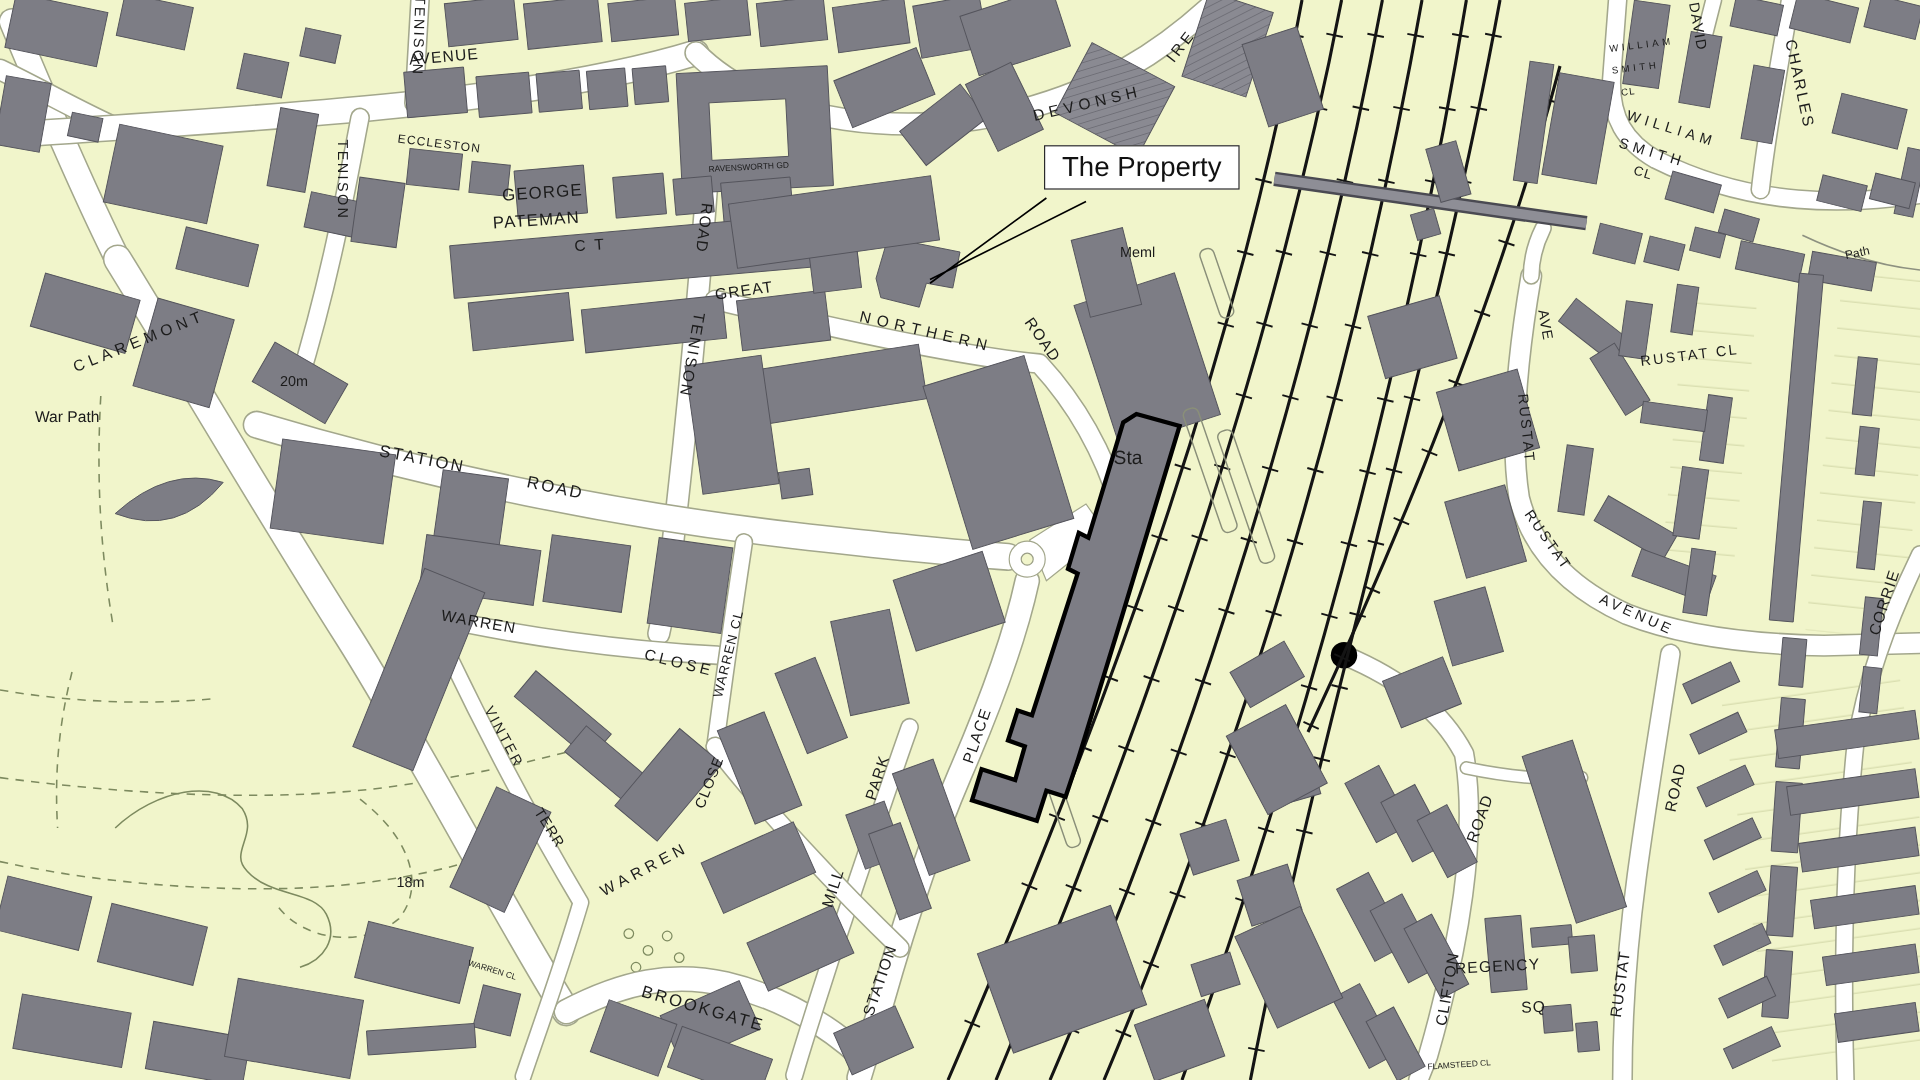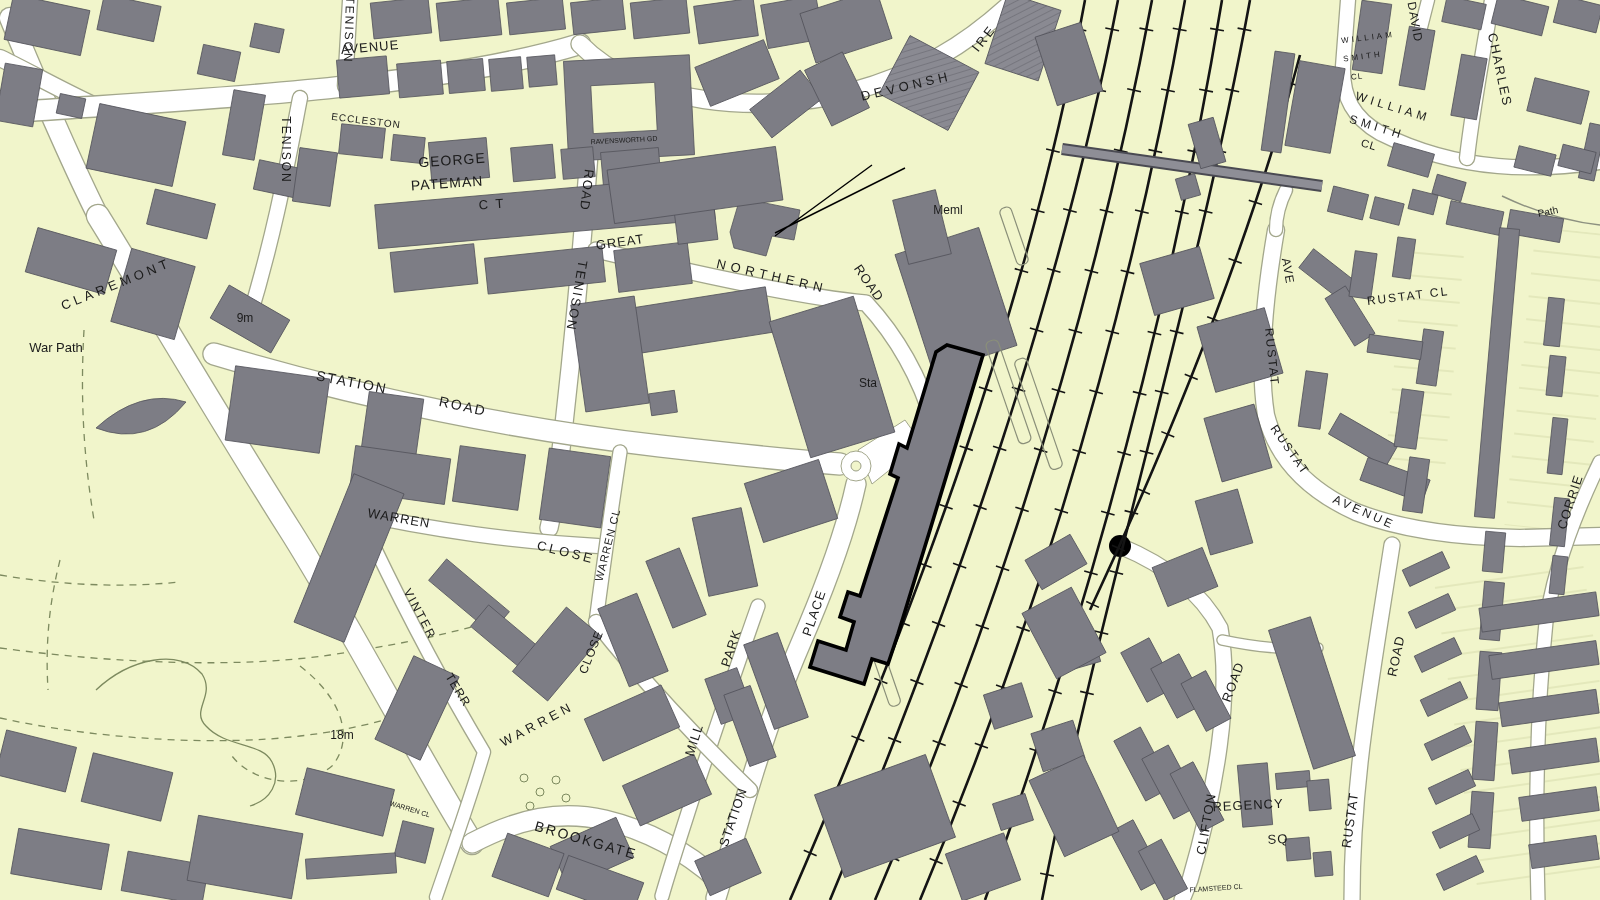--- a/index.html
+++ b/index.html
@@ -468,39 +468,39 @@
       <div class="maplabel" style="left: 492px; top: 204px; font-size: 13px; letter-spacing: 2px; --r: -4deg;">C T</div>
       <div class="maplabel" style="left: 624px; top: 140px; font-size: 7px; letter-spacing: 0px; --r: -3deg;">RAVENSWORTH GD</div>
       <div class="maplabel" style="left: 587px; top: 190px; font-size: 13px; letter-spacing: 1px; --r: 97deg;">ROAD</div>
       <div class="maplabel" style="left: 577px; top: 296px; font-size: 13px; letter-spacing: 2px; --r: 100deg;">TENISON</div>
       <div class="maplabel" style="left: 620px; top: 242px; font-size: 13px; letter-spacing: 1px; --r: -8deg;">GREAT</div>
       <div class="maplabel" style="left: 772px; top: 276px; font-size: 13px; letter-spacing: 5px; --r: 13deg;">NORTHERN</div>
       <div class="maplabel" style="left: 869px; top: 283px; font-size: 13px; letter-spacing: 1px; --r: 55deg;">ROAD</div>
       <div class="maplabel" style="left: 906px; top: 86px; font-size: 13px; letter-spacing: 4px; --r: -13deg;">DEVONSH</div>
       <div class="maplabel" style="left: 984px; top: 38px; font-size: 13px; letter-spacing: 3px; --r: -52deg;">IRE</div>
       <div class="maplabel" style="left: 948px; top: 210px; font-size: 12px; letter-spacing: 0px; --r: 0deg;">Meml</div>
-      <div class="maplabel" style="left: 868px; top: 383px; font-size: 12px; letter-spacing: 0px; --r: 0deg;">Sta</div>
+      <div class="maplabel" style="left: 940px; top: 383px; font-size: 16px; letter-spacing: 0px; --r: 0deg;">Sta</div>
       <div class="maplabel" style="left: 1368px; top: 38px; font-size: 8px; letter-spacing: 3px; --r: -7deg;">WILLIAM</div>
       <div class="maplabel" style="left: 1363px; top: 57px; font-size: 8px; letter-spacing: 3px; --r: -7deg;">SMITH</div>
       <div class="maplabel" style="left: 1357px; top: 77px; font-size: 8px; letter-spacing: 1px; --r: -7deg;">CL</div>
       <div class="maplabel" style="left: 1415px; top: 22px; font-size: 12px; letter-spacing: 1px; --r: 80deg;">DAVID</div>
       <div class="maplabel" style="left: 1393px; top: 107px; font-size: 12px; letter-spacing: 4px; --r: 17deg;">WILLIAM</div>
       <div class="maplabel" style="left: 1377px; top: 127px; font-size: 12px; letter-spacing: 4px; --r: 17deg;">SMITH</div>
       <div class="maplabel" style="left: 1369px; top: 145px; font-size: 11px; letter-spacing: 1px; --r: 17deg;">CL</div>
       <div class="maplabel" style="left: 1500px; top: 70px; font-size: 13px; letter-spacing: 2px; --r: 78deg;">CHARLES</div>
       <div class="maplabel" style="left: 1548px; top: 212px; font-size: 10px; letter-spacing: 0px; --r: -12deg;">Path</div>
       <div class="maplabel" style="left: 1408px; top: 296px; font-size: 12px; letter-spacing: 2px; --r: -7deg;">RUSTAT CL</div>
       <div class="maplabel" style="left: 1288px; top: 271px; font-size: 12px; letter-spacing: 1px; --r: 80deg;">AVE</div>
       <div class="maplabel" style="left: 1272px; top: 357px; font-size: 12px; letter-spacing: 2px; --r: 84deg;">RUSTAT</div>
       <div class="maplabel" style="left: 1290px; top: 450px; font-size: 12px; letter-spacing: 2px; --r: 55deg;">RUSTAT</div>
       <div class="maplabel" style="left: 1364px; top: 512px; font-size: 12px; letter-spacing: 3px; --r: 24deg;">AVENUE</div>
       <div class="maplabel" style="left: 1570px; top: 502px; font-size: 13px; letter-spacing: 1px; --r: -72deg;">CORRIE</div>
       <div class="maplabel" style="left: 116px; top: 284px; font-size: 13px; letter-spacing: 4px; --r: -22deg;">CLAREMONT</div>
       <div class="maplabel" style="left: 56px; top: 347px; font-size: 13px; letter-spacing: 0px; --r: 0deg;">War Path</div>
-      <div class="maplabel" style="left: 245px; top: 318px; font-size: 12px; letter-spacing: 0px; --r: 0deg;">9m</div>
+      <div class="maplabel" style="left: 245px; top: 318px; font-size: 12px; letter-spacing: 0px; --r: 0deg;">20m</div>
       <div class="maplabel" style="left: 342px; top: 735px; font-size: 12px; letter-spacing: 0px; --r: 0deg;">18m</div>
       <div class="maplabel" style="left: 352px; top: 382px; font-size: 14px; letter-spacing: 2px; --r: 11deg;">STATION</div>
       <div class="maplabel" style="left: 463px; top: 406px; font-size: 14px; letter-spacing: 2px; --r: 12deg;">ROAD</div>
       <div class="maplabel" style="left: 399px; top: 518px; font-size: 13px; letter-spacing: 1px; --r: 10deg;">WARREN</div>
       <div class="maplabel" style="left: 566px; top: 552px; font-size: 13px; letter-spacing: 3px; --r: 14deg;">CLOSE</div>
       <div class="maplabel" style="left: 608px; top: 545px; font-size: 11px; letter-spacing: 1px; --r: -76deg;">WARREN CL</div>
       <div class="maplabel" style="left: 591px; top: 652px; font-size: 12px; letter-spacing: 1px; --r: -68deg;">CLOSE</div>
       <div class="maplabel" style="left: 537px; top: 724px; font-size: 13px; letter-spacing: 4px; --r: -28deg;">WARREN</div>
       <div class="maplabel" style="left: 420px; top: 614px; font-size: 12px; letter-spacing: 2px; --r: 62deg;">VINTER</div>
       <div class="maplabel" style="left: 458px; top: 690px; font-size: 12px; letter-spacing: 1px; --r: 58deg;">TERR</div>
@@ -512,13 +512,14 @@
       <div class="maplabel" style="left: 1206px; top: 824px; font-size: 13px; letter-spacing: 1px; --r: -80deg;">CLIFTON</div>
       <div class="maplabel" style="left: 1233px; top: 682px; font-size: 13px; letter-spacing: 1px; --r: -70deg;">ROAD</div>
       <div class="maplabel" style="left: 1248px; top: 805px; font-size: 13px; letter-spacing: 1px; --r: -3deg;">REGENCY</div>
       <div class="maplabel" style="left: 1278px; top: 839px; font-size: 13px; letter-spacing: 1px; --r: -3deg;">SQ</div>
       <div class="maplabel" style="left: 1216px; top: 888px; font-size: 7px; letter-spacing: 0px; --r: -4deg;">FLAMSTEED CL</div>
       <div class="maplabel" style="left: 1350px; top: 820px; font-size: 13px; letter-spacing: 1px; --r: -82deg;">RUSTAT</div>
       <div class="maplabel" style="left: 1396px; top: 656px; font-size: 13px; letter-spacing: 1px; --r: -78deg;">ROAD</div>
       <div class="maplabel" style="left: 410px; top: 809px; font-size: 7px; letter-spacing: 0px; --r: 17deg;">WARREN CL</div>
     </div>
 
+<div id="callout" style="left: 870px; top: 121px;">The Property</div>
 </div>
 
 </body></html>

